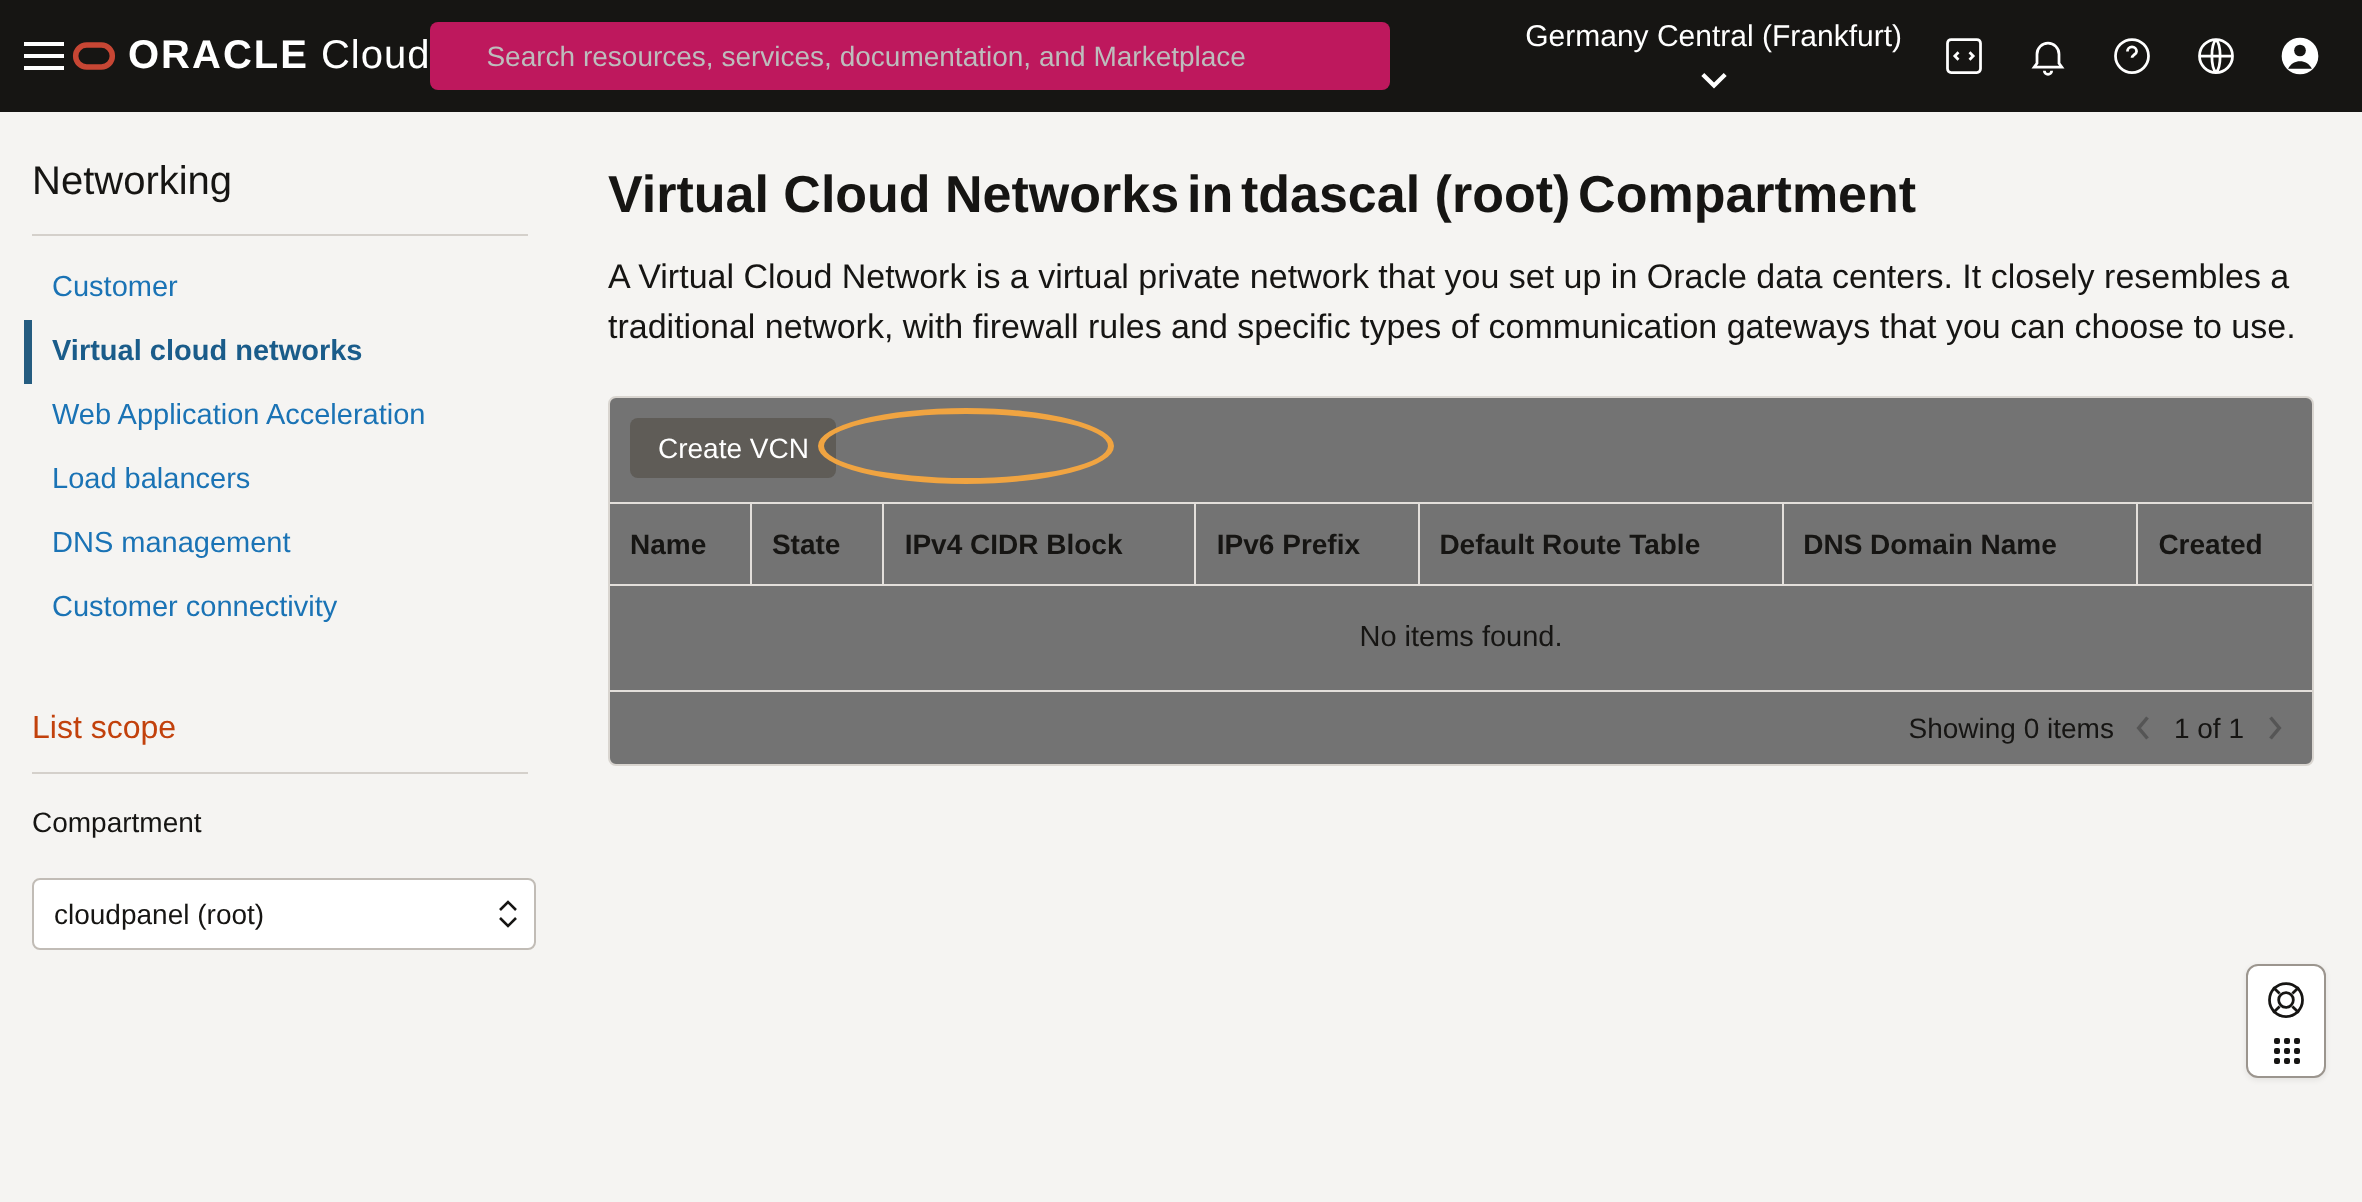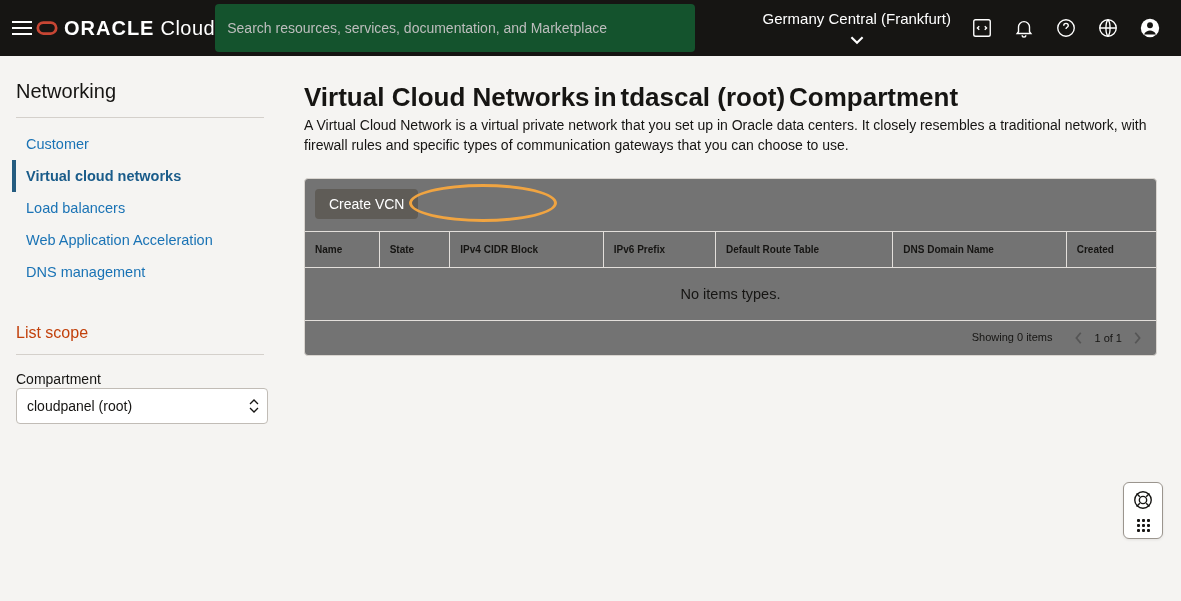--- a/index.html
+++ b/index.html
@@ -27,26 +27,26 @@
       width: 24px; height: 24px;
       display: flex; flex-direction: column; justify-content: center; gap: 4px;
       cursor: pointer;
     }
     .hamburger span { display:block; height:2px; background:#fff; width:20px; }
     .logo { font-weight: 500; font-size: 20px; letter-spacing: 0.5px; display:flex; align-items:center; gap:6px;}
     .logo .oracle { font-weight: 700; letter-spacing: 1px; }
     .logo .cloud { font-weight: 300; }
     .search {
       flex: 0 0 480px;
-      background: #14532d;
+      background: #be185d;
       border-radius: 4px;
-      height: 48px;
+      height: 34px;
       color: #bbb;
       border: none;
-      padding: 0 12px;
+      padding: 0 28px;
       font-size: 14px;
     }
     .search::placeholder { color: #bdbdbd; }
     .header-spacer { flex:1; }
     .region { display:flex; align-items:center; gap:6px; cursor:pointer; font-size:15px;flex-direction:column;}
     .region svg { width:14px; height:14px; }
     .header-icons { display:flex; align-items:center; gap:20px; margin-left:20px; margin-right:8px; }
     .hicon { width:22px; height:22px; display:flex; align-items:center; justify-content:center; cursor:pointer; }
     .hicon svg { stroke:#fff; fill:none; stroke-width:1.5; }
 
@@ -82,42 +82,42 @@
     .scope-heading {
       margin-top: 36px;
       font-size: 16px;
       font-weight: 400;
       color: #c2410c;
       border-bottom: 1px solid #d4d0cb;
       padding-bottom: 12px;
     }
     .field-label { margin-top: 16px; font-size:14px; color:#161513; }
     .compartment-select {
-      margin-top: 1px;
+      margin-top: 20px;
       width: 252px;
       height: 36px;
       border: 1px solid #c1bcb6;
       border-radius: 4px;
       background: #fff;
       padding: 0 17px 0 10px;
       font-size: 14px;
       position:relative;
       display:flex; align-items:center;
       cursor:pointer;
     }
     .compartment-select .caret {
       position:absolute; right:8px; top:50%; transform:translateY(-50%);
       display:flex; flex-direction:column; gap:2px;
     }
     .compartment-select .caret svg { width:10px; height:6px; }
 
     
     .main { flex:1; padding: 26px 24px; position:relative; }
     .title { font-size: 26px; font-weight:700; color:#161513; margin-bottom: 10px; display:inline; }
-    .desc { font-size:14px; color:#161513; line-height:1.45; margin-top:2px; max-width:880px;}
+    .desc { font-size:17px; color:#161513; line-height:1.45; margin-top:14px; max-width:880px;}
 
     .panel {
       margin-top: 22px;
       background:#737373;
       border: 1px solid #d9d5d0;
       border-radius: 4px;
       width: 100%;
     }
     .panel-actions { padding: 10px 10px 12px 10px; display:flex; gap:8px; align-items:center; }
     .btn {
@@ -135,41 +135,41 @@
       border: 3px solid #f0a441;
       border-radius: 50%/50%;
       width: 148px; height:38px;
       pointer-events:none;
     }
 
     table.vcn { width:100%; border-collapse: collapse; }
     table.vcn th {
       text-align:left;
       font-weight:700;
-      font-size:10px;
+      font-size:14px;
       padding: 12px 10px;
       border-top:1px solid #e3dfdb;
       border-bottom:1px solid #e3dfdb;
       border-right:1px solid #e3dfdb;
     }
     table.vcn th:last-child { border-right:none; }
     table.vcn td.empty {
       text-align:center;
       padding: 18px 0;
       color:#161513;
       font-size:14.5px;
     }
     .panel-footer {
       border-top:1px solid #e3dfdb;
       padding: 10px 12px;
       display:flex;
       justify-content:flex-end;
-      align-items:flex-start;
-      gap:20px;
-      font-size:11px;
+      align-items:flex-end;
+      gap:8px;
+      font-size:14px;
     }
     .pager { display:flex; align-items:center; gap:8px; }
     .pager svg { width:14px; height:14px; stroke:#555; fill:none; stroke-width:2; cursor:pointer;}
 
     
     .float-help {
       position:absolute;
       right: 18px;
       bottom: 62px;
       width: 40px;
@@ -243,23 +243,24 @@
     </div>
   </div>
 </div>
 
 <div class="layout">
   <div class="sidebar">
     <h2>Networking</h2>
     <ul class="nav-list">
       <li>Customer</li>
       <li class="active">Virtual cloud networks</li>
+      <li>Web Application Acceleration</li>
       <li>Load balancers</li>
-      <li>Web Application Acceleration</li>
       <li>DNS management</li>
+      <li>Customer connectivity</li>
     </ul>
 
     <h3 class="scope-heading">List scope</h3>
     <div class="field-label">Compartment</div>
     <div class="compartment-select">
       <span>cloudpanel (root)</span>
       <span class="caret">
         <svg viewBox="0 0 10 6">
             <path d="M1 5l4-4 4 4" stroke="#161513" fill="none" stroke-width="1.3"></path>
           </svg>
@@ -294,21 +295,21 @@
             <th>State</th>
             <th>IPv4 CIDR Block</th>
             <th>IPv6 Prefix</th>
             <th>Default Route Table</th>
             <th>DNS Domain Name</th>
             <th>Created</th>
           </tr>
         </thead>
         <tbody>
           <tr>
-              <td class="empty" colspan="7">No items types.</td>
+              <td class="empty" colspan="7">No items found.</td>
             </tr>
         </tbody>
       </table>
 
       <div class="panel-footer">
         <span>Showing 0 items</span>
         <div class="pager">
           <svg viewBox="0 0 10 16">
               <path d="M7 2L2 8l5 6"></path>
             </svg>

